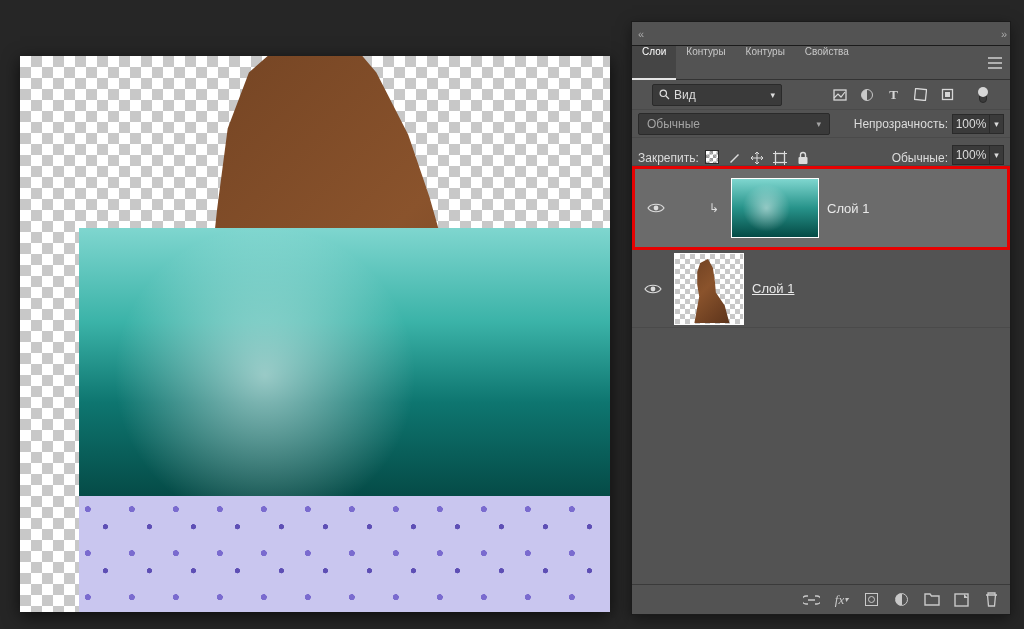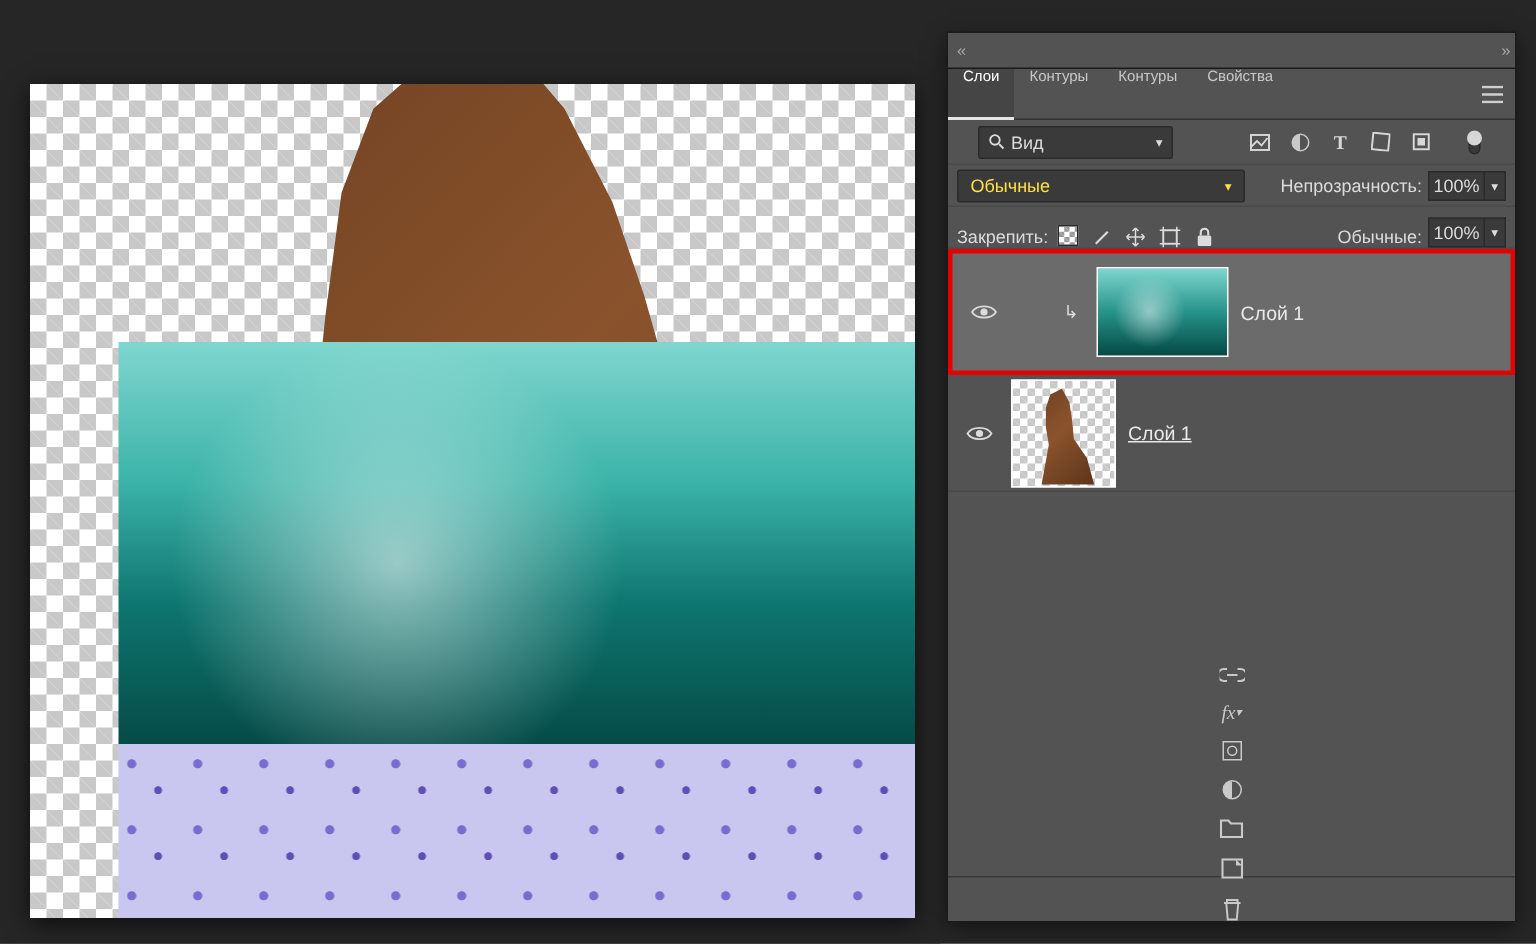--- a/index.html
+++ b/index.html
@@ -39,21 +39,21 @@
   .tab-menu{margin-left:auto;width:30px;display:flex;align-items:center;justify-content:center;color:#cfcfcf;}
 
   .row{display:flex;align-items:center;height:30px;padding:0 20px;border-bottom:1px solid #4a4a4a;font-size:12px;background:#535353;}
   .search-dd{display:flex;align-items:center;background:#3a3a3a;border:1px solid #2a2a2a;height:22px;width:130px;border-radius:2px;padding:0 6px;color:#dcdcdc;gap:4px;}
   .search-dd .chev{margin-left:auto;font-size:9px;}
   .opt-icons{margin-left:auto;display:flex;gap:12px;color:#d7d7d7;}
   .opt-icons .dot{width:10px;height:10px;border-radius:50%;background:#d7d7d7;}
   .ico{display:inline-flex;align-items:center;justify-content:center;width:15px;height:15px;}
 
   .row2{display:flex;align-items:center;height:28px;padding:0 6px;border-bottom:1px solid #4a4a4a;font-size:12px;}
-  .blend-dd{display:flex;align-items:center;background:#3a3a3a;border:1px solid #2a2a2a;height:22px;width:192px;border-radius:2px;padding:0 8px;color:#fde047;}
+  .blend-dd{display:flex;align-items:center;background:#3a3a3a;border:1px solid #2a2a2a;height:22px;width:192px;border-radius:2px;padding:0 8px;color:#a3a3a3;}
   .blend-dd .chev{margin-left:auto;font-size:9px;}
   .label-r{margin-left:auto;}
   .spin{display:flex;align-items:center;margin-left:4px;}
   .spin input{width:38px;height:20px;background:#3a3a3a;border:1px solid #2a2a2a;color:#dcdcdc;text-align:center;font-size:12px;padding:0;}
   .spin .sbtn{width:14px;height:20px;background:#3a3a3a;border:1px solid #2a2a2a;border-left:none;color:#dcdcdc;display:flex;align-items:center;justify-content:center;font-size:9px;}
 
   .row3{display:flex;align-items:flex-end;height:28px;padding:0 6px;font-size:12px;border-bottom:1px solid #4a4a4a;}
   .lock-icons{display:flex;gap:8px;margin-left:6px;color:#dcdcdc;}
   .lock-icons .chk{width:14px;height:14px;background:
     linear-gradient(45deg,#999 25%,transparent 25%,transparent 75%,#999 75%) 0 0/7px 7px,
@@ -79,21 +79,21 @@
      linear-gradient(45deg,#c8c8c8 25%,transparent 25%,transparent 75%,#c8c8c8 75%) 0 0/10px 10px,
      linear-gradient(45deg,#c8c8c8 25%,transparent 25%,transparent 75%,#c8c8c8 75%) 5px 5px/10px 10px,
      #fff;}
   .thumb-person::after{content:"";position:absolute;left:14%;top:8%;width:72%;height:92%;
      background:linear-gradient(135deg,#6b3e20 0%,#8a532c 45%,#5a321a 100%);
      -webkit-clip-path:polygon(48% 0%,32% 6%,26% 20%,26% 40%,30% 58%,20% 100%,92% 100%,82% 72%,64% 52%,62% 34%,58% 14%);
      clip-path:polygon(48% 0%,32% 6%,26% 20%,26% 40%,30% 58%,20% 100%,92% 100%,82% 72%,64% 52%,62% 34%,58% 14%);}
   .layer-name{font-size:13px;color:#e9e9e9;}
   .layer-name.under{text-decoration:underline;}
 
-  .panel-footer{position:absolute;left:0;right:0;bottom:0;height:30px;border-top:1px solid #3a3a3a;background:#535353;display:flex;align-items:center;justify-content:flex-end;gap:13px;padding:0 10px;color:#c9c9c9;font-size:13px;flex-direction:column;}
+  .panel-footer{position:absolute;left:0;right:0;bottom:0;height:30px;border-top:1px solid #3a3a3a;background:#535353;display:flex;align-items:center;justify-content:flex-end;gap:13px;padding:0 10px;color:#c9c9c9;font-size:13px;}
   .panel-footer .ficon{width:17px;height:17px;display:flex;align-items:center;justify-content:center;}
   .sq{width:13px;height:13px;border:1.4px solid #c9c9c9;}
   .circ-half{width:13px;height:13px;border-radius:50%;background:linear-gradient(to right,#c9c9c9 50%,transparent 50%);border:1.4px solid #c9c9c9;}
 
   svg{display:block;}
 </style>
 </head>
 <body>
 
 <div class="canvas-stage">

